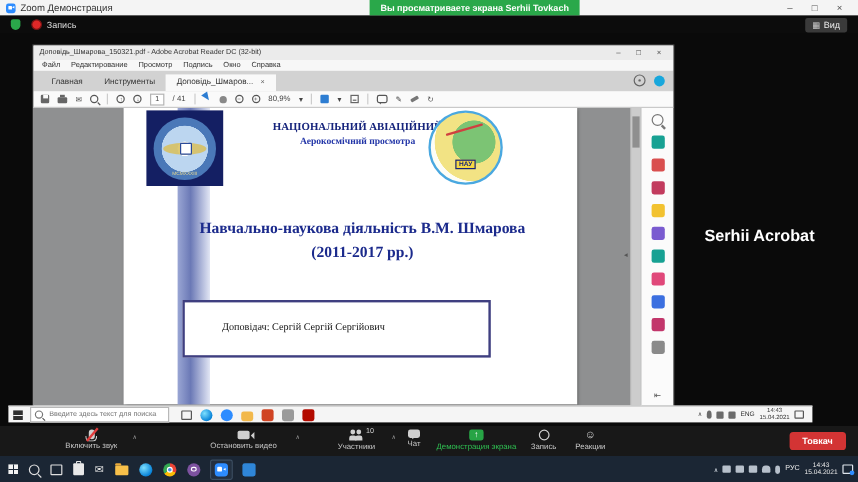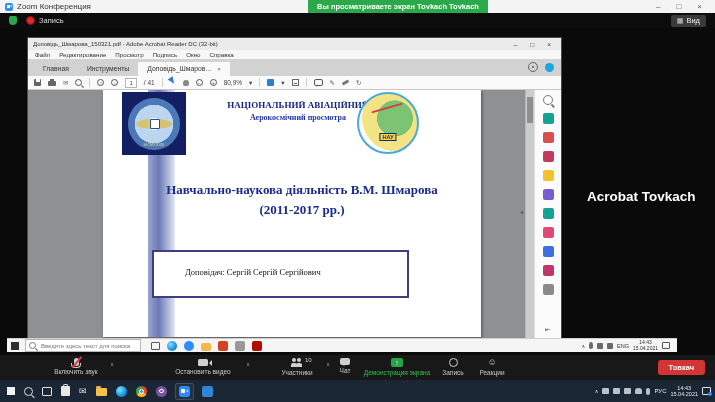--- a/index.html
+++ b/index.html
@@ -186,23 +186,23 @@
   .h-notif{width:9px;height:8px;border:1px solid #dfe5ec;border-radius:1px;box-sizing:border-box;position:relative;}
   .h-notif::after{content:"";position:absolute;right:-2px;bottom:-2px;width:4px;height:4px;background:#2d8cff;border-radius:50%;}
 </style>
 </head>
 <body>
 
 <div id="app">
 
   <div class="titlebar">
     <span class="zoom-logo"></span>
-    <span>Zoom Конференция</span>
+    <span>Zoom Демонстрация</span>
     <div class="banner-wrap">
-      <div class="banner-green" style="background: rgb(42, 168, 74);">Вы просматриваете экран Tovkach Tovkach</div>
+      <div class="banner-green" style="background: rgb(42, 168, 74);">Вы просматриваете экрана Serhii Tovkach</div>
     </div>
     <div class="win-controls">
       <span>–</span>
       <span>□</span>
       <span>×</span>
     </div>
   </div>
 
   <div class="infobar">
     <span class="shield"></span>
@@ -346,21 +346,21 @@
         <span class="t-ico"></span>
         <span>ENG</span>
         <span class="clock2">
           <span>14:43</span><br>
           <span>15.04.2021</span>
         </span>
         <span class="t-notif"></span>
       </div>
     </div>
 
-    <div class="presenter-name">Acrobat Tovkach</div>
+    <div class="presenter-name">Serhii Acrobat</div>
   </div>
 
   <div class="controls">
     <div class="ctrl" style="left:38px;width:76px">
       <span class="mic-ico mic-muted"></span>
       <span>Включить звук</span>
       <span class="chev" style="right:0">∧</span>
     </div>
     <div class="ctrl" style="left:148px;width:110px">
       <span class="cam-ico"></span>

